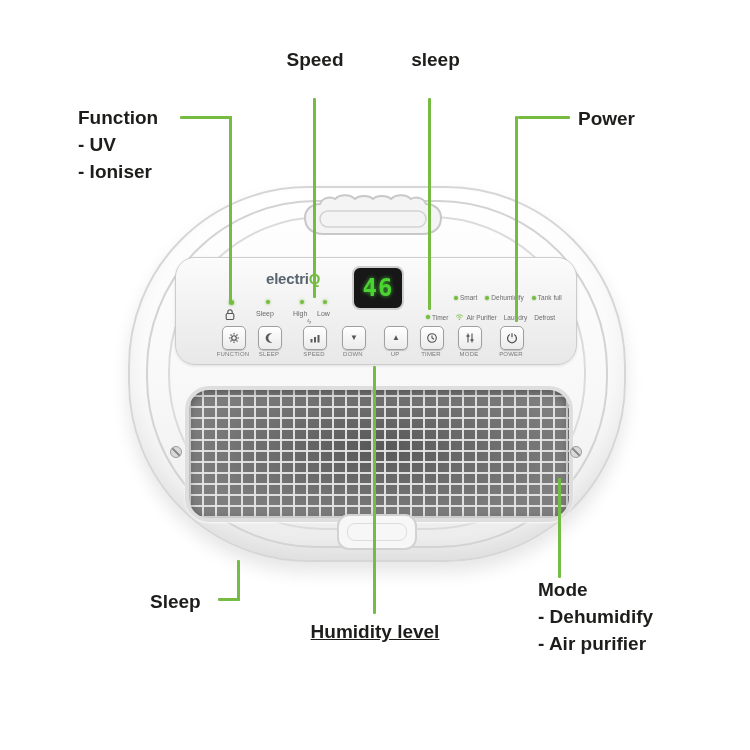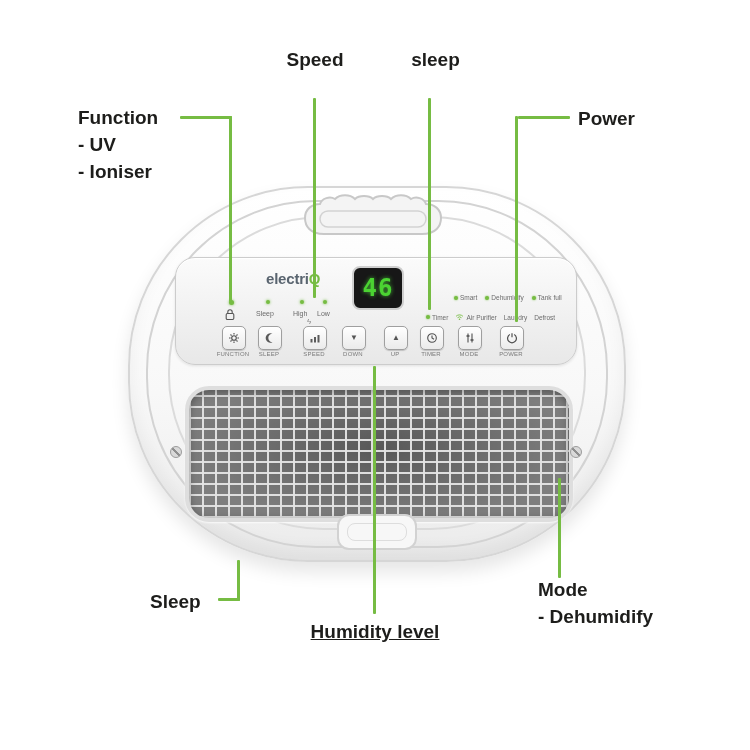--- a/index.html
+++ b/index.html
@@ -78,20 +78,21 @@
     <div>Sleep</div>
   </div>
 
   <div class="callout center" style="left:270px;top:618px;width:210px;text-decoration:underline;">
     <div>Humidity level</div>
   </div>
 
   <div class="callout" style="left:538px;top:576px;">
     <div>Mode</div>
     <div>- Dehumidify</div>
+    <div>- Air purifier</div>
   </div>
 
   <div class="line" style="left:180px;top:116px;width:52px;height:3px;"></div>
   <div class="line" style="left:229px;top:116px;width:3px;height:186px;"></div>
   <div class="line" style="left:313px;top:98px;width:3px;height:200px;"></div>
   <div class="line" style="left:428px;top:98px;width:3px;height:212px;"></div>
   <div class="line" style="left:518px;top:116px;width:52px;height:3px;"></div>
   <div class="line" style="left:515px;top:116px;width:3px;height:206px;"></div>
   <div class="line" style="left:218px;top:598px;width:22px;height:3px;"></div>
   <div class="line" style="left:237px;top:560px;width:3px;height:41px;"></div>

